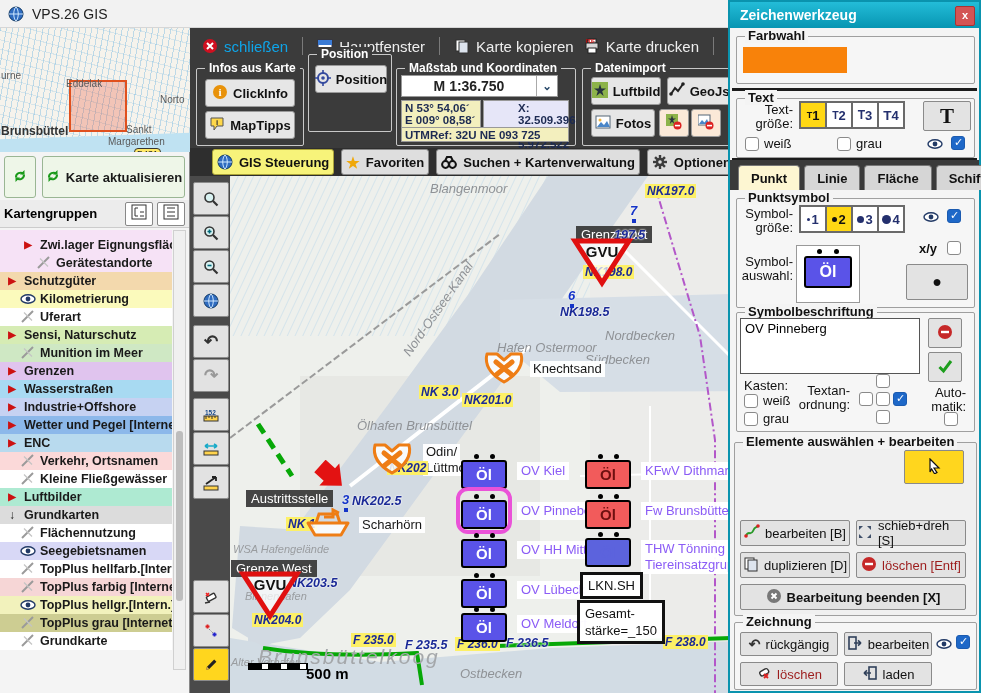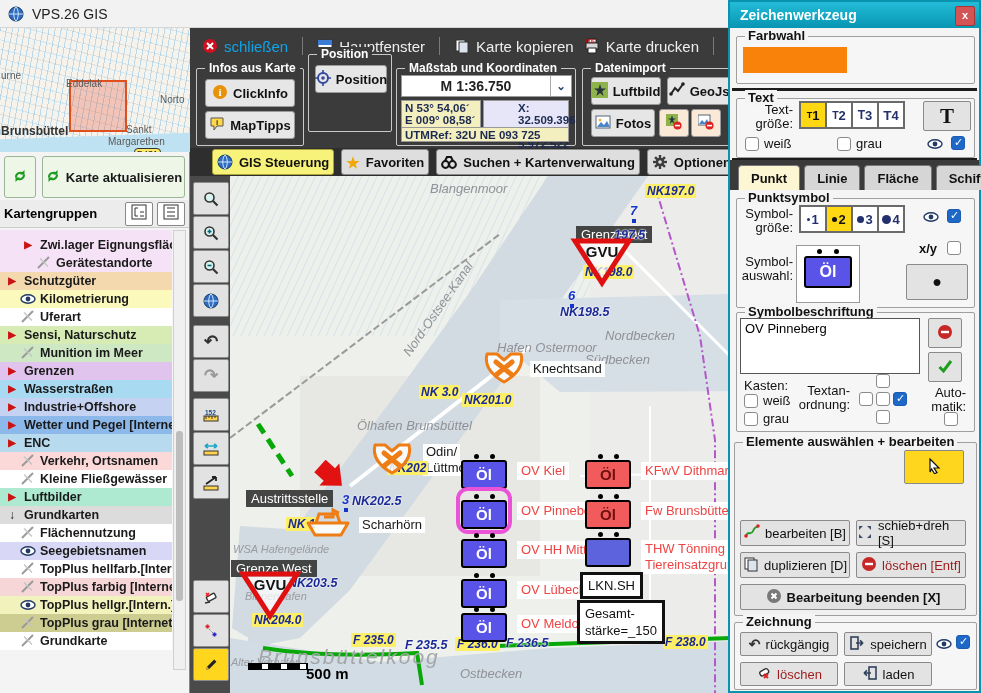--- a/index.html
+++ b/index.html
@@ -76,21 +76,21 @@
   .ml.num::after{content:"";display:block;width:4px;height:4px;background:#1534c8;margin:1px auto 0;}
   .oil{position:absolute;width:46px;}
   .oil .dots{height:8px;display:flex;justify-content:center;gap:11px;align-items:center;}
   .oil .dots i{width:5px;height:5px;background:#000;border-radius:50%;}
   .oil .box{height:25px;border:2px solid #000;border-radius:3px;display:flex;align-items:center;justify-content:center;
             font-weight:bold;font-size:15px;}
   .oil.blue .box{background:#5a53e8;color:#fff;}
   .oil.red .box{background:#f25b5b;color:#6e0f0f;}
   .oil.plain .box{background:#5c63dd;color:#5c63dd;}
   .oil.selected{outline:4px solid #ea52d8;outline-offset:1px;border-radius:7px;}
-  .oil-label{position:absolute;background:rgba(255,255,255,.96);color:#ef4444;font-size:13px;line-height:16px;padding:1px 4px;white-space:nowrap;}
+  .oil-label{position:absolute;background:rgba(255,255,255,.96);color:#8b5cf6;font-size:13px;line-height:16px;padding:1px 4px;white-space:nowrap;}
   .mbox{position:absolute;background:rgba(255,255,255,.96);border:3px solid #111;color:#111;font-size:13px;line-height:17px;padding:2px 5px;white-space:nowrap;}
   .sbar{position:absolute;left:18px;top:487px;}
   .sbar .bar{width:58px;height:5px;background:repeating-linear-gradient(90deg,#000 0 13px,#fff 13px 19px);border:1px solid #000;}
   .sbar b{position:absolute;left:58px;top:2px;font-size:15px;color:#000;white-space:nowrap;}
   
   #panel{left:728px;top:0;width:253px;height:693px;background:#f4f4f4;border:2px solid #0a93ae;box-sizing:border-box;}
   #panel-title{position:absolute;left:0;top:0;width:100%;height:26px;background:linear-gradient(#23bcd8,#0795b2);
                color:#fff;font-weight:bold;font-size:14px;line-height:26px;padding-left:10px;box-sizing:border-box;}
   #panel-close{position:absolute;right:4px;top:4px;width:18px;height:18px;background:#d35454;border:1px solid #a33;
                color:#fff;font-size:11px;font-weight:bold;text-align:center;line-height:17px;border-radius:2px;}
@@ -439,21 +439,21 @@
               <circle cx="8" cy="8" r="5" fill="none" stroke="#33499e" stroke-width="2"></circle>
               <circle cx="8" cy="8" r="1.8" fill="#33499e"></circle>
               <path d="M8 0v3M8 13v3M0 8h3M13 8h3" stroke="#33499e" stroke-width="1.6"></path>
             </svg></span>
           <span>Position</span>
       </div>
     </div>
 
     <div class="grp" style="left:206px;top:40px;width:178px;height:76px;">
       <b>Maßstab und Koordinaten</b>
-      <div id="scale-field" class="field" style="left:4px;top:6px;width:171px;height:22px;padding:0;">
+      <div id="scale-field" class="field" style="left:4px;top:6px;width:157px;height:22px;padding:0;">
         <span class="val">M 1:36.750</span>
         <span class="chev">⌄</span>
       </div>
       <div class="field f-yellow" style="left:4px;top:31px;width:80px;height:28px;">
         <div>N 53° 54,06´</div>
           <div>E 009° 08,58´</div>
       </div>
       <div class="field f-lav" style="left:86px;top:31px;width:86px;height:28px;">
         <div>X: 32.509.396</div>
           <div>Y: 5.972.522</div>
@@ -960,21 +960,21 @@
     </div>
     <div class="pbtn" style="left:10px;top:630px;width:98px;height:24px;">
         <span class="uch" style="font-size:14px;">↶</span>
         <span>rückgängig</span>
       </div>
     <div class="pbtn" style="left:114px;top:630px;width:88px;height:24px;">
         <span><svg width="16" height="16" viewBox="0 0 16 16">
             <rect x="2" y="2" width="7" height="12" fill="none" stroke="#30405a" stroke-width="1.6"></rect>
             <path d="M7 8h7M14 8l-3-2.6M14 8l-3 2.6" stroke="#30405a" stroke-width="1.6" fill="none"></path>
           </svg></span>
-        <span>speichern</span>
+        <span>bearbeiten</span>
       </div>
     <span style="position:absolute;left:206px;top:634px;"><svg width="16" height="16" viewBox="0 0 16 16">
           <ellipse cx="8" cy="8" rx="7" ry="4.2" fill="#fff" stroke="#223a66" stroke-width="1.4"></ellipse>
           <circle cx="8" cy="8" r="2.4" fill="#223a66"></circle>
         </svg></span>
     <span class="cb on" style="left:226px;top:633px;"></span>
     <div class="pbtn" style="left:10px;top:660px;width:98px;height:24px;color:#9c1c1c;">
         <span><svg width="16" height="16" viewBox="0 0 16 16">
             <rect x="4" y="5" width="9" height="5" rx="2" transform="rotate(-28 8 8)" fill="#fff" stroke="#333" stroke-width="1.4"></rect>
             <path d="M8 9l4 4M12 9l-4 4" stroke="#d22" stroke-width="1.8"></path>

